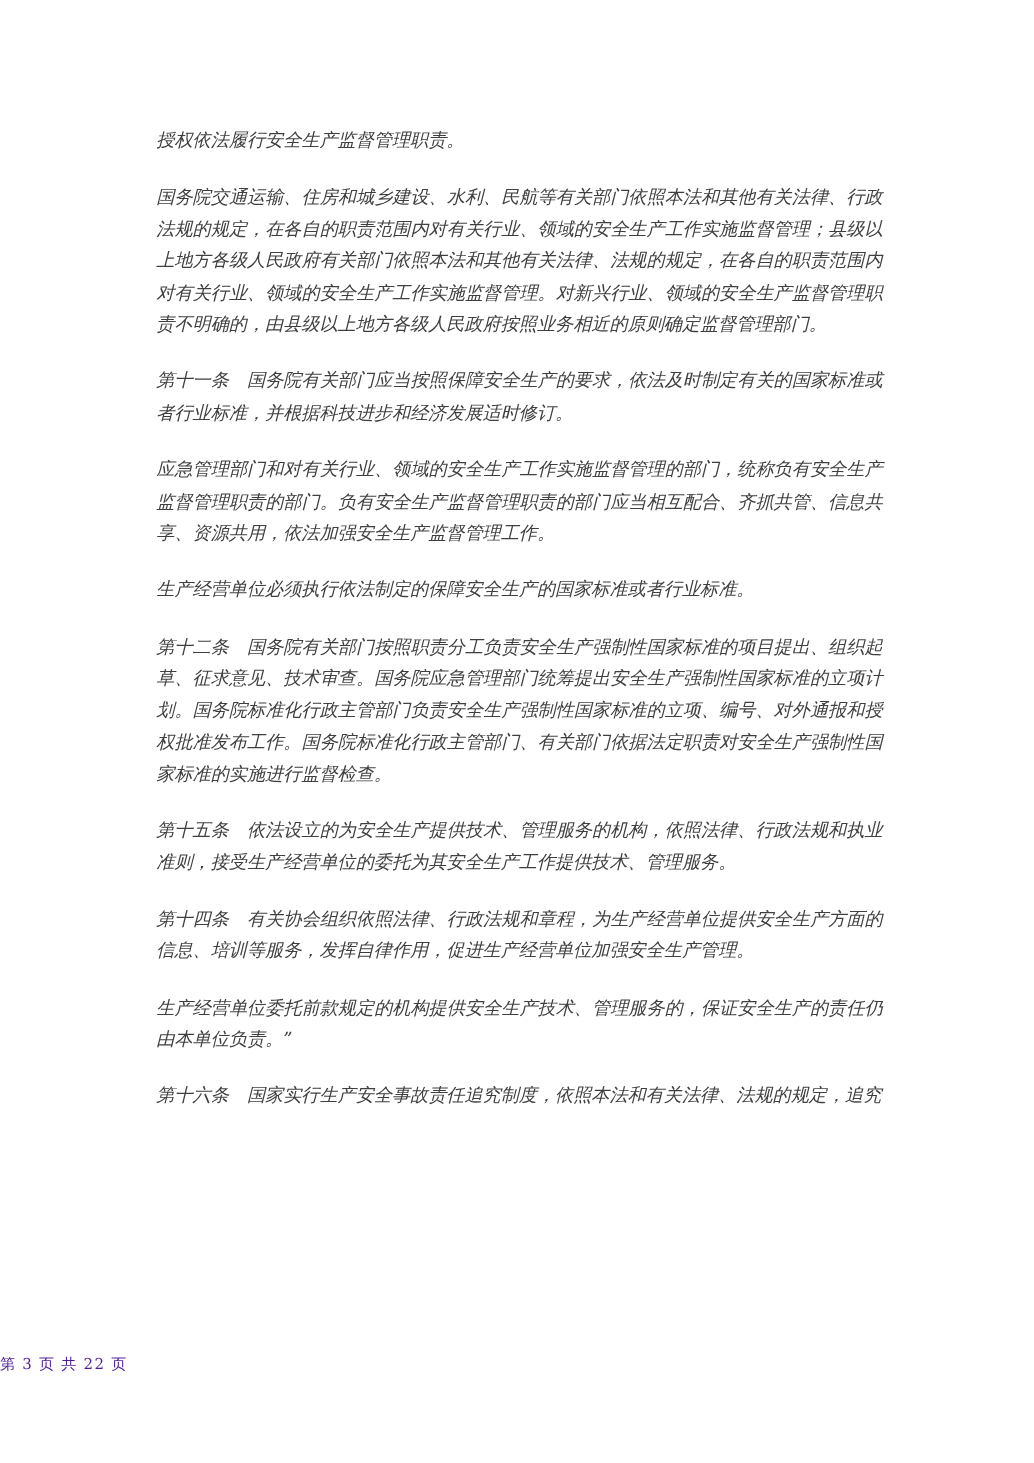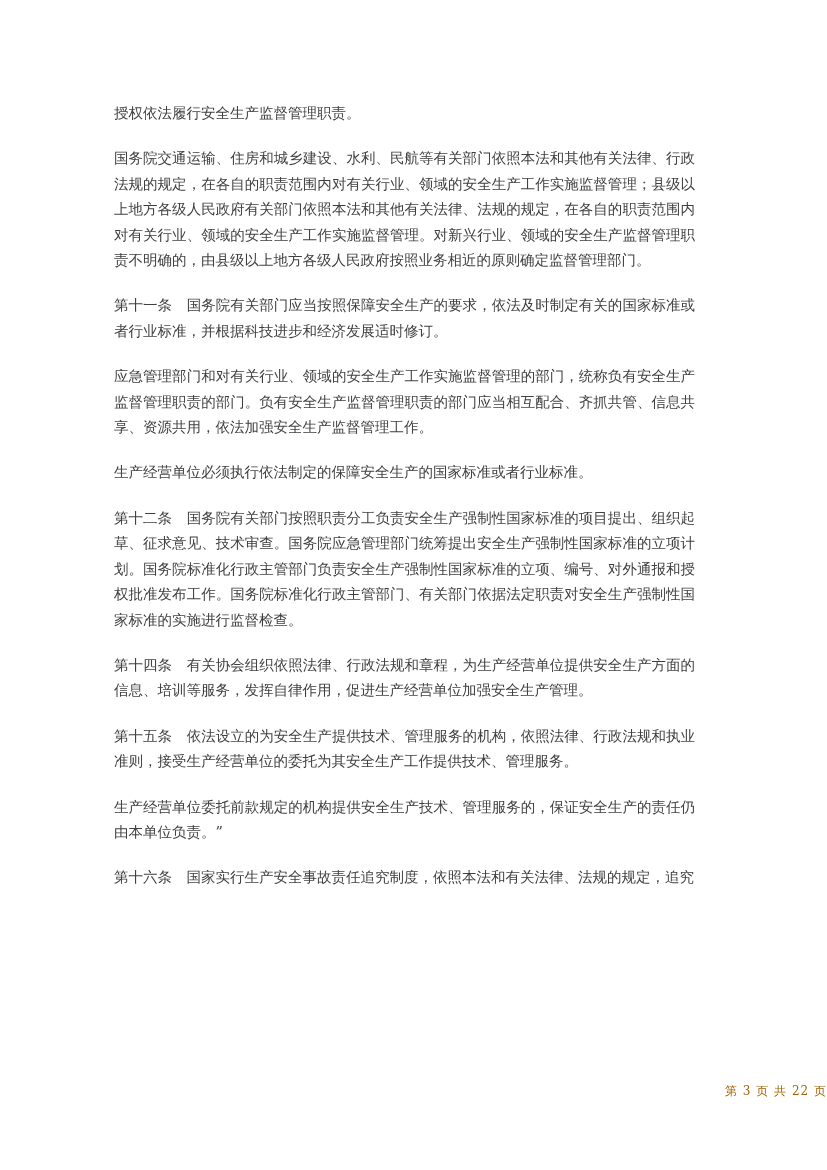--- a/index.html
+++ b/index.html
@@ -11,62 +11,63 @@
   .page {
     position: relative;
     width: 827px;
     height: 1170px;
     background: #ffffff;
     overflow: hidden;
     font-family: "DejaVu Serif", "Liberation Serif", serif;
   }
   .content {
     position: absolute;
-    left: 114px;
+    left: 125px;
     top: 101px;
     width: 581px;
     font-size: 14.5px;
     line-height: 25.4px;
     color: #3f3f3f;
     text-align: justify;
     word-break: break-all;
+    font-style: italic;
   }
   .content p {
     margin: 0 0 20px 0;
     padding: 0;
   }
   .content p:last-child {
     margin-bottom: 0;
   }
   .footer {
     position: absolute;
     left: 0;
     top: 1083px;
     width: 827px;
-    text-align: right;
+    text-align: left;
     font-size: 12px;
     line-height: 16px;
-    color: #a16207;
+    color: #4c1d95;
     letter-spacing: 1px;
   }
 </style>
 </head>
 <body>
 
 <div class="page">
 
   <div class="content">
     <p>授权依法履行安全生产监督管理职责。</p>
     <p>国务院交通运输、住房和城乡建设、水利、民航等有关部门依照本法和其他有关法律、行政法规的规定，在各自的职责范围内对有关行业、领域的安全生产工作实施监督管理；县级以上地方各级人民政府有关部门依照本法和其他有关法律、法规的规定，在各自的职责范围内对有关行业、领域的安全生产工作实施监督管理。对新兴行业、领域的安全生产监督管理职责不明确的，由县级以上地方各级人民政府按照业务相近的原则确定监督管理部门。</p>
     <p>第十一条　国务院有关部门应当按照保障安全生产的要求，依法及时制定有关的国家标准或者行业标准，并根据科技进步和经济发展适时修订。</p>
     <p>应急管理部门和对有关行业、领域的安全生产工作实施监督管理的部门，统称负有安全生产监督管理职责的部门。负有安全生产监督管理职责的部门应当相互配合、齐抓共管、信息共享、资源共用，依法加强安全生产监督管理工作。</p>
     <p>生产经营单位必须执行依法制定的保障安全生产的国家标准或者行业标准。</p>
     <p>第十二条　国务院有关部门按照职责分工负责安全生产强制性国家标准的项目提出、组织起草、征求意见、技术审查。国务院应急管理部门统筹提出安全生产强制性国家标准的立项计划。国务院标准化行政主管部门负责安全生产强制性国家标准的立项、编号、对外通报和授权批准发布工作。国务院标准化行政主管部门、有关部门依据法定职责对安全生产强制性国家标准的实施进行监督检查。</p>
+    <p>第十五条　依法设立的为安全生产提供技术、管理服务的机构，依照法律、行政法规和执业准则，接受生产经营单位的委托为其安全生产工作提供技术、管理服务。</p>
     <p>第十四条　有关协会组织依照法律、行政法规和章程，为生产经营单位提供安全生产方面的信息、培训等服务，发挥自律作用，促进生产经营单位加强安全生产管理。</p>
-    <p>第十五条　依法设立的为安全生产提供技术、管理服务的机构，依照法律、行政法规和执业准则，接受生产经营单位的委托为其安全生产工作提供技术、管理服务。</p>
     <p>生产经营单位委托前款规定的机构提供安全生产技术、管理服务的，保证安全生产的责任仍由本单位负责。”</p>
     <p>第十六条　国家实行生产安全事故责任追究制度，依照本法和有关法律、法规的规定，追究</p>
   </div>
 
   <div class="footer">
     <span>第 3 页 共 22 页</span>
   </div>
 
 </div>
 

